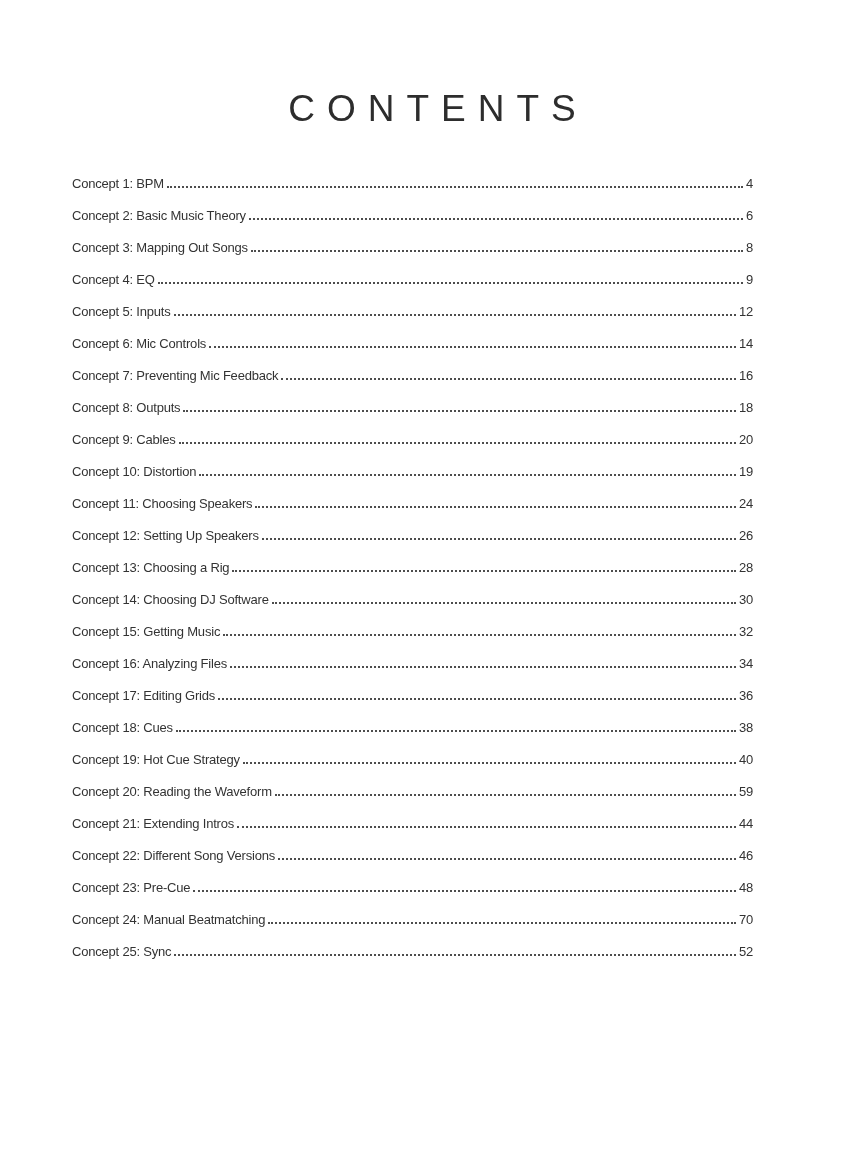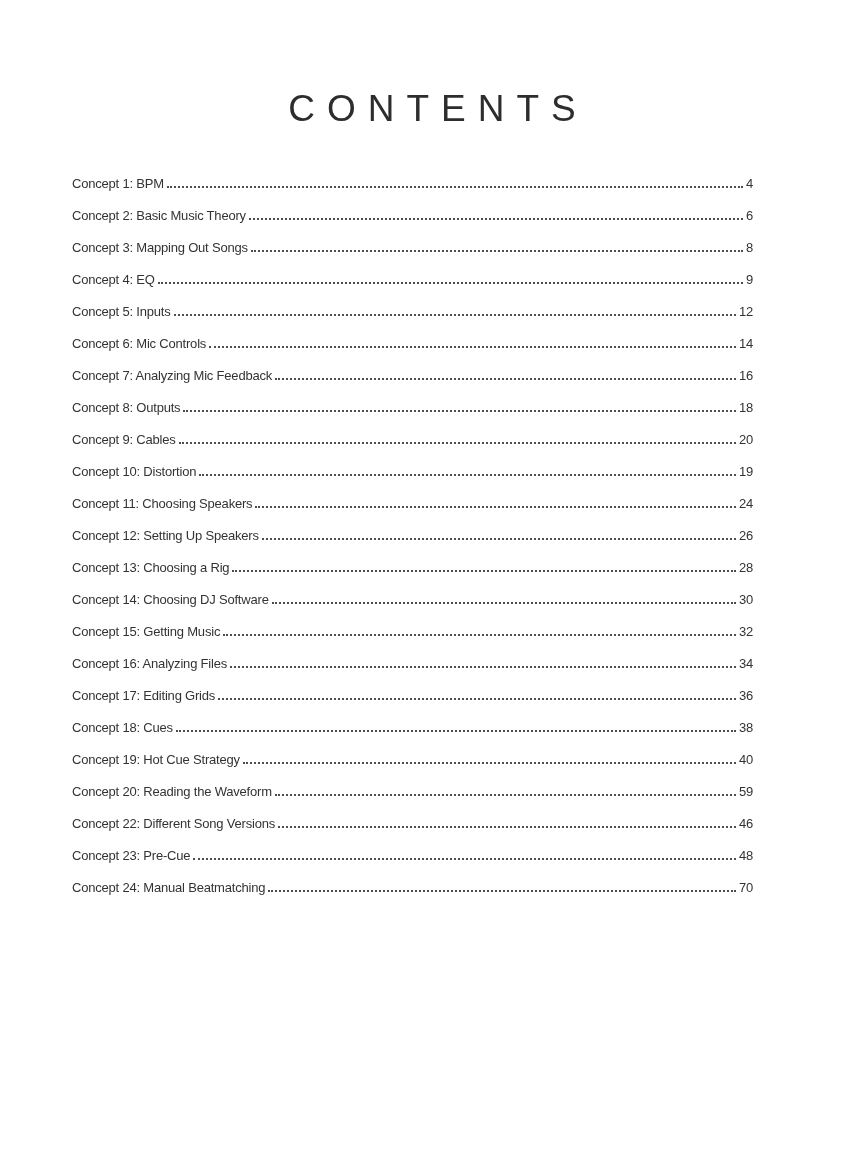--- a/index.html
+++ b/index.html
@@ -88,21 +88,21 @@
         <span class="toc-label">Concept 5: Inputs</span>
         <span class="toc-leader"></span>
         <span class="toc-page">12</span>
       </div>
       <div class="toc-row">
         <span class="toc-label">Concept 6: Mic Controls</span>
         <span class="toc-leader"></span>
         <span class="toc-page">14</span>
       </div>
       <div class="toc-row">
-        <span class="toc-label">Concept 7: Analyzing Mic Feedback</span>
+        <span class="toc-label">Concept 7: Preventing Mic Feedback</span>
         <span class="toc-leader"></span>
         <span class="toc-page">16</span>
       </div>
       <div class="toc-row">
         <span class="toc-label">Concept 8: Outputs</span>
         <span class="toc-leader"></span>
         <span class="toc-page">18</span>
       </div>
       <div class="toc-row">
         <span class="toc-label">Concept 9: Cables</span>
@@ -158,28 +158,38 @@
         <span class="toc-label">Concept 19: Hot Cue Strategy</span>
         <span class="toc-leader"></span>
         <span class="toc-page">40</span>
       </div>
       <div class="toc-row">
         <span class="toc-label">Concept 20: Reading the Waveform</span>
         <span class="toc-leader"></span>
         <span class="toc-page">59</span>
       </div>
       <div class="toc-row">
+        <span class="toc-label">Concept 21: Extending Intros</span>
+        <span class="toc-leader"></span>
+        <span class="toc-page">44</span>
+      </div>
+      <div class="toc-row">
         <span class="toc-label">Concept 22: Different Song Versions</span>
         <span class="toc-leader"></span>
         <span class="toc-page">46</span>
       </div>
       <div class="toc-row">
         <span class="toc-label">Concept 23: Pre-Cue</span>
         <span class="toc-leader"></span>
         <span class="toc-page">48</span>
       </div>
       <div class="toc-row">
         <span class="toc-label">Concept 24: Manual Beatmatching</span>
         <span class="toc-leader"></span>
         <span class="toc-page">70</span>
       </div>
+      <div class="toc-row">
+        <span class="toc-label">Concept 25: Sync</span>
+        <span class="toc-leader"></span>
+        <span class="toc-page">52</span>
+      </div>
     </div>
 </div>
 
 </body></html>

